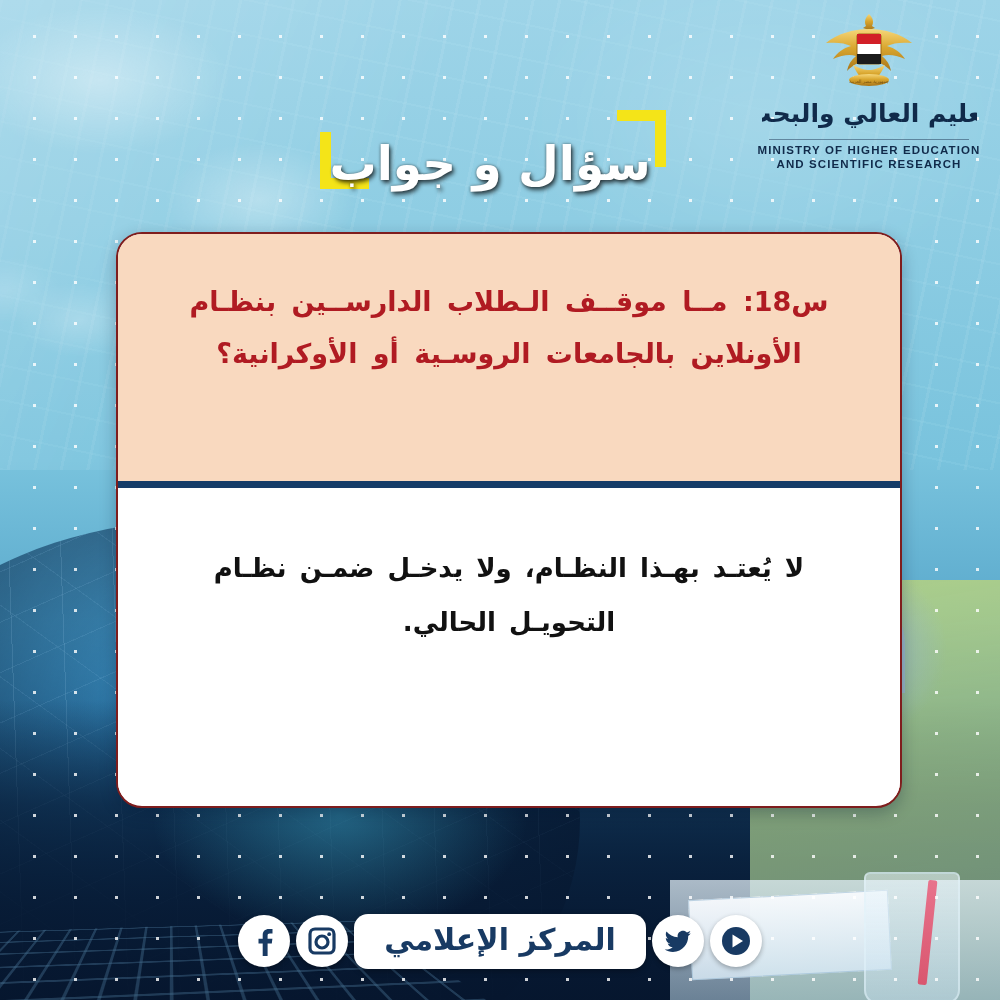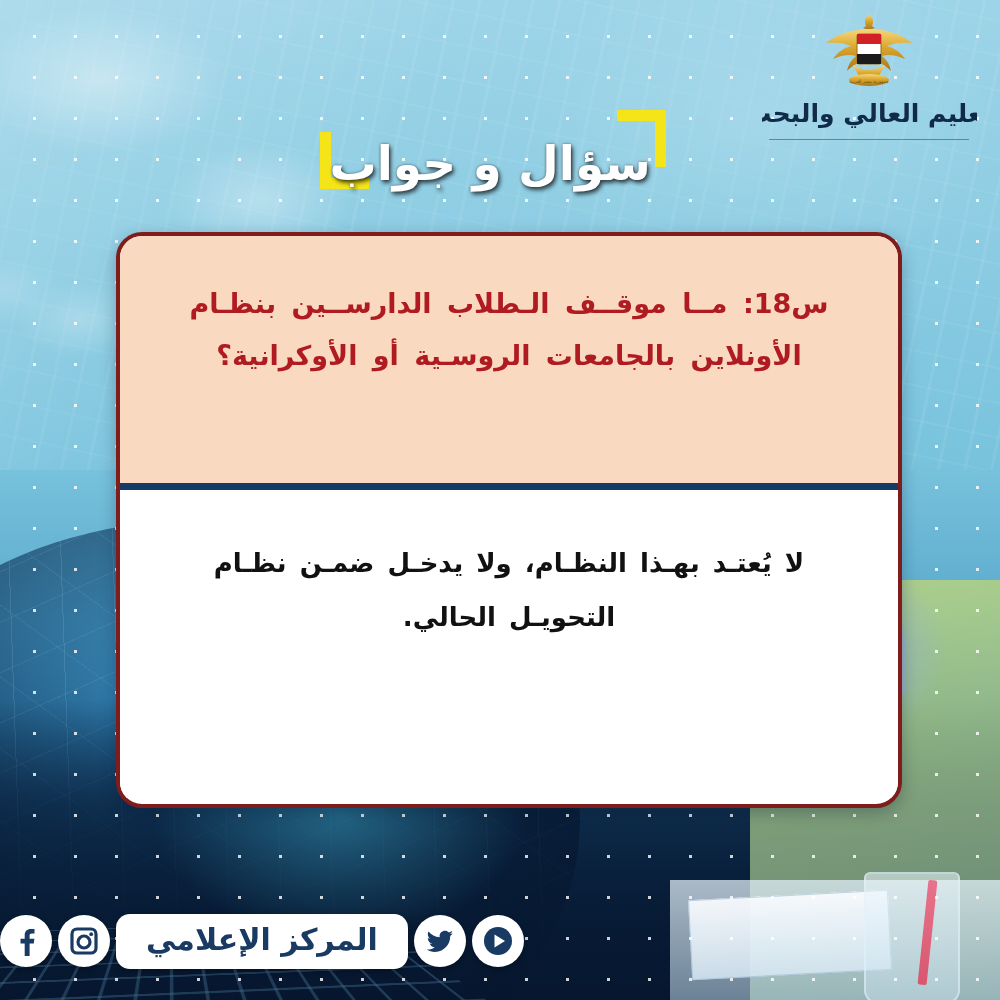--- a/index.html
+++ b/index.html
@@ -131,48 +131,49 @@
     text-shadow:2px 3px 4px rgba(0,0,0,.65),0 0 3px rgba(0,0,0,.5);
     letter-spacing:0;
   }
   .bracket{position:absolute;width:38px;height:46px;}
   .bracket.left{left:8px;top:28px;border-left:11px solid #f4e418;border-bottom:11px solid #f4e418;}
   .bracket.right{right:2px;top:6px;border-right:11px solid #f4e418;border-top:11px solid #f4e418;}
 
   
   .card{
     position:absolute;left:116px;top:232px;width:786px;height:576px;
-    border:4px solid #7f1d1d;border-radius:26px;background:#ffffff;
+    border:2px solid #7f1d1d;border-radius:26px;background:#ffffff;
     box-sizing:border-box;overflow:hidden;
     box-shadow:0 5px 16px rgba(0,20,45,.28);
   }
   .q-section{
     background:#f9d9bf;height:254px;box-sizing:border-box;
     border-bottom:7px solid #153c68;
     display:flex;align-items:flex-start;justify-content:center;
     padding:42px 38px 0 38px;
   }
   .q-text{
     direction:rtl;text-align:center;color:#b01b22;
     font-size:27px;font-weight:bold;line-height:52px;
     width:100%;word-spacing:6px;
   }
   .a-section{
     height:308px;box-sizing:border-box;background:#ffffff;
     display:flex;align-items:flex-start;justify-content:center;
     padding:46px 42px 0 42px;
+    margin-top:7px;
   }
   .a-text{
     direction:rtl;text-align:center;color:#111111;
     font-size:26px;font-weight:bold;line-height:54px;width:100%;word-spacing:4px;
   }
 
   
   .footer{position:absolute;left:0;top:905px;width:1000px;height:72px;
-          display:flex;align-items:center;justify-content:flex-start;gap:6px;}
+          display:flex;align-items:center;justify-content:center;gap:6px;}
   .sicon{
     width:52px;height:52px;border-radius:50%;background:#ffffff;
     display:flex;align-items:center;justify-content:center;
     box-shadow:0 2px 5px rgba(0,0,0,.30);flex:0 0 auto;
   }
   .pill{
     background:#ffffff;border-radius:14px;padding:8px 30px 12px;
     box-shadow:0 2px 6px rgba(0,0,0,.30);
   }
   .pill-text{
@@ -217,20 +218,24 @@
       <rect x="34" y="42" width="24" height="10" fill="#1b1b1b"></rect>
       <path fill="url(#gold)" d="M30 53 C34 62 39 68 46 72 C53 68 58 62 62 53 C54 57 50 58 46 58 C42 58 38 57 30 53 Z"></path>
       <ellipse cx="46" cy="68" rx="20" ry="6" fill="url(#gold)"></ellipse>
       <text x="46" y="70.5" font-size="4.5" text-anchor="middle" fill="#7a5410" font-family="'DejaVu Sans',sans-serif">جمهورية مصر العربية</text>
     </svg>
 
     <svg class="logo-ar" width="215" height="42" viewBox="0 0 215 42">
       <text x="108" y="30" text-anchor="middle" font-size="25" font-weight="bold" fill="#102a4a" font-family="'DejaVu Sans',sans-serif" direction="rtl">وزارة التعليم العالي والبحث العلمي</text>
     </svg>
     <div class="logo-rule"></div>
+    <div class="logo-en">
+      <div>MINISTRY OF HIGHER EDUCATION</div>
+      <div>AND SCIENTIFIC RESEARCH</div>
+    </div>
   </div>
 
   <div class="title-wrap">
     <span class="bracket left"></span>
     <span class="bracket right"></span>
     <div class="title-text">سؤال و جواب</div>
   </div>
 
   <div class="card">
     <div class="q-section">

